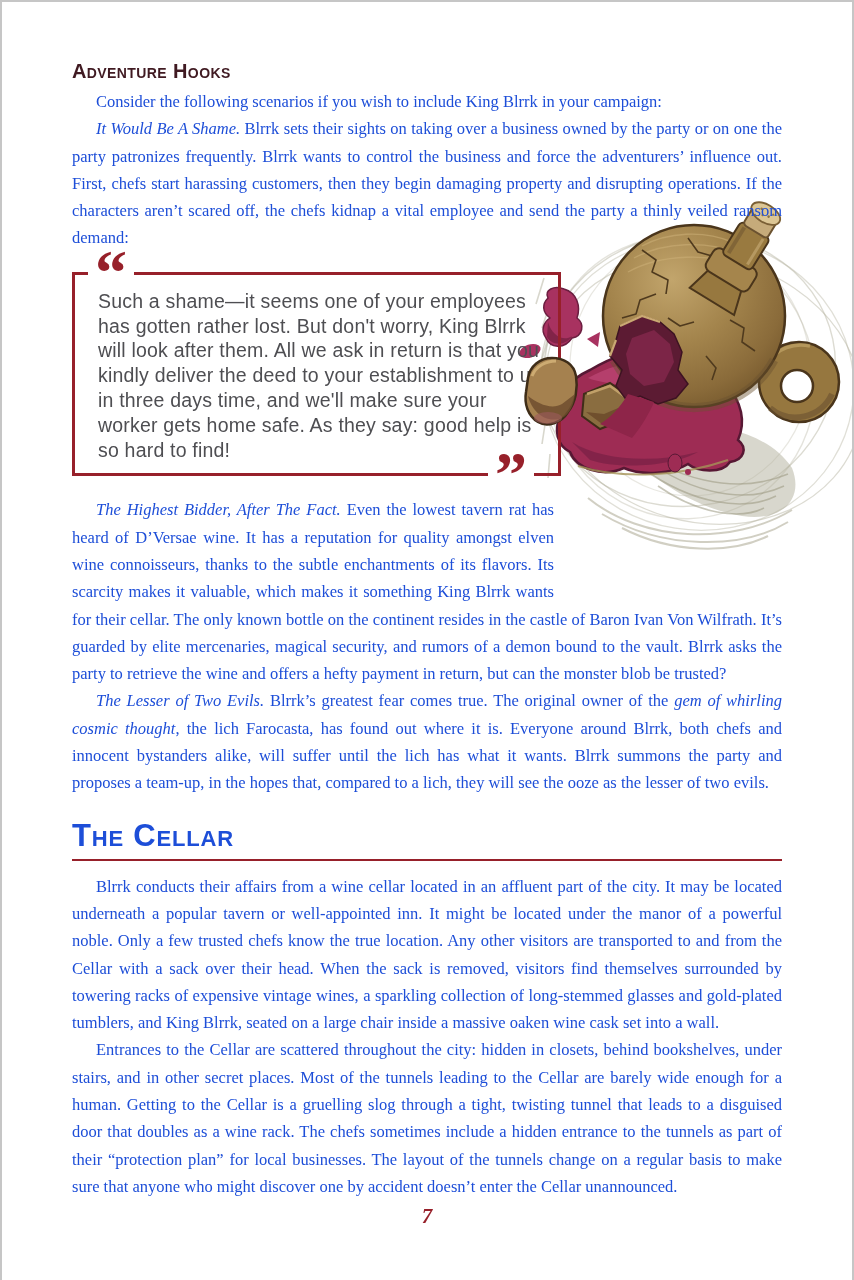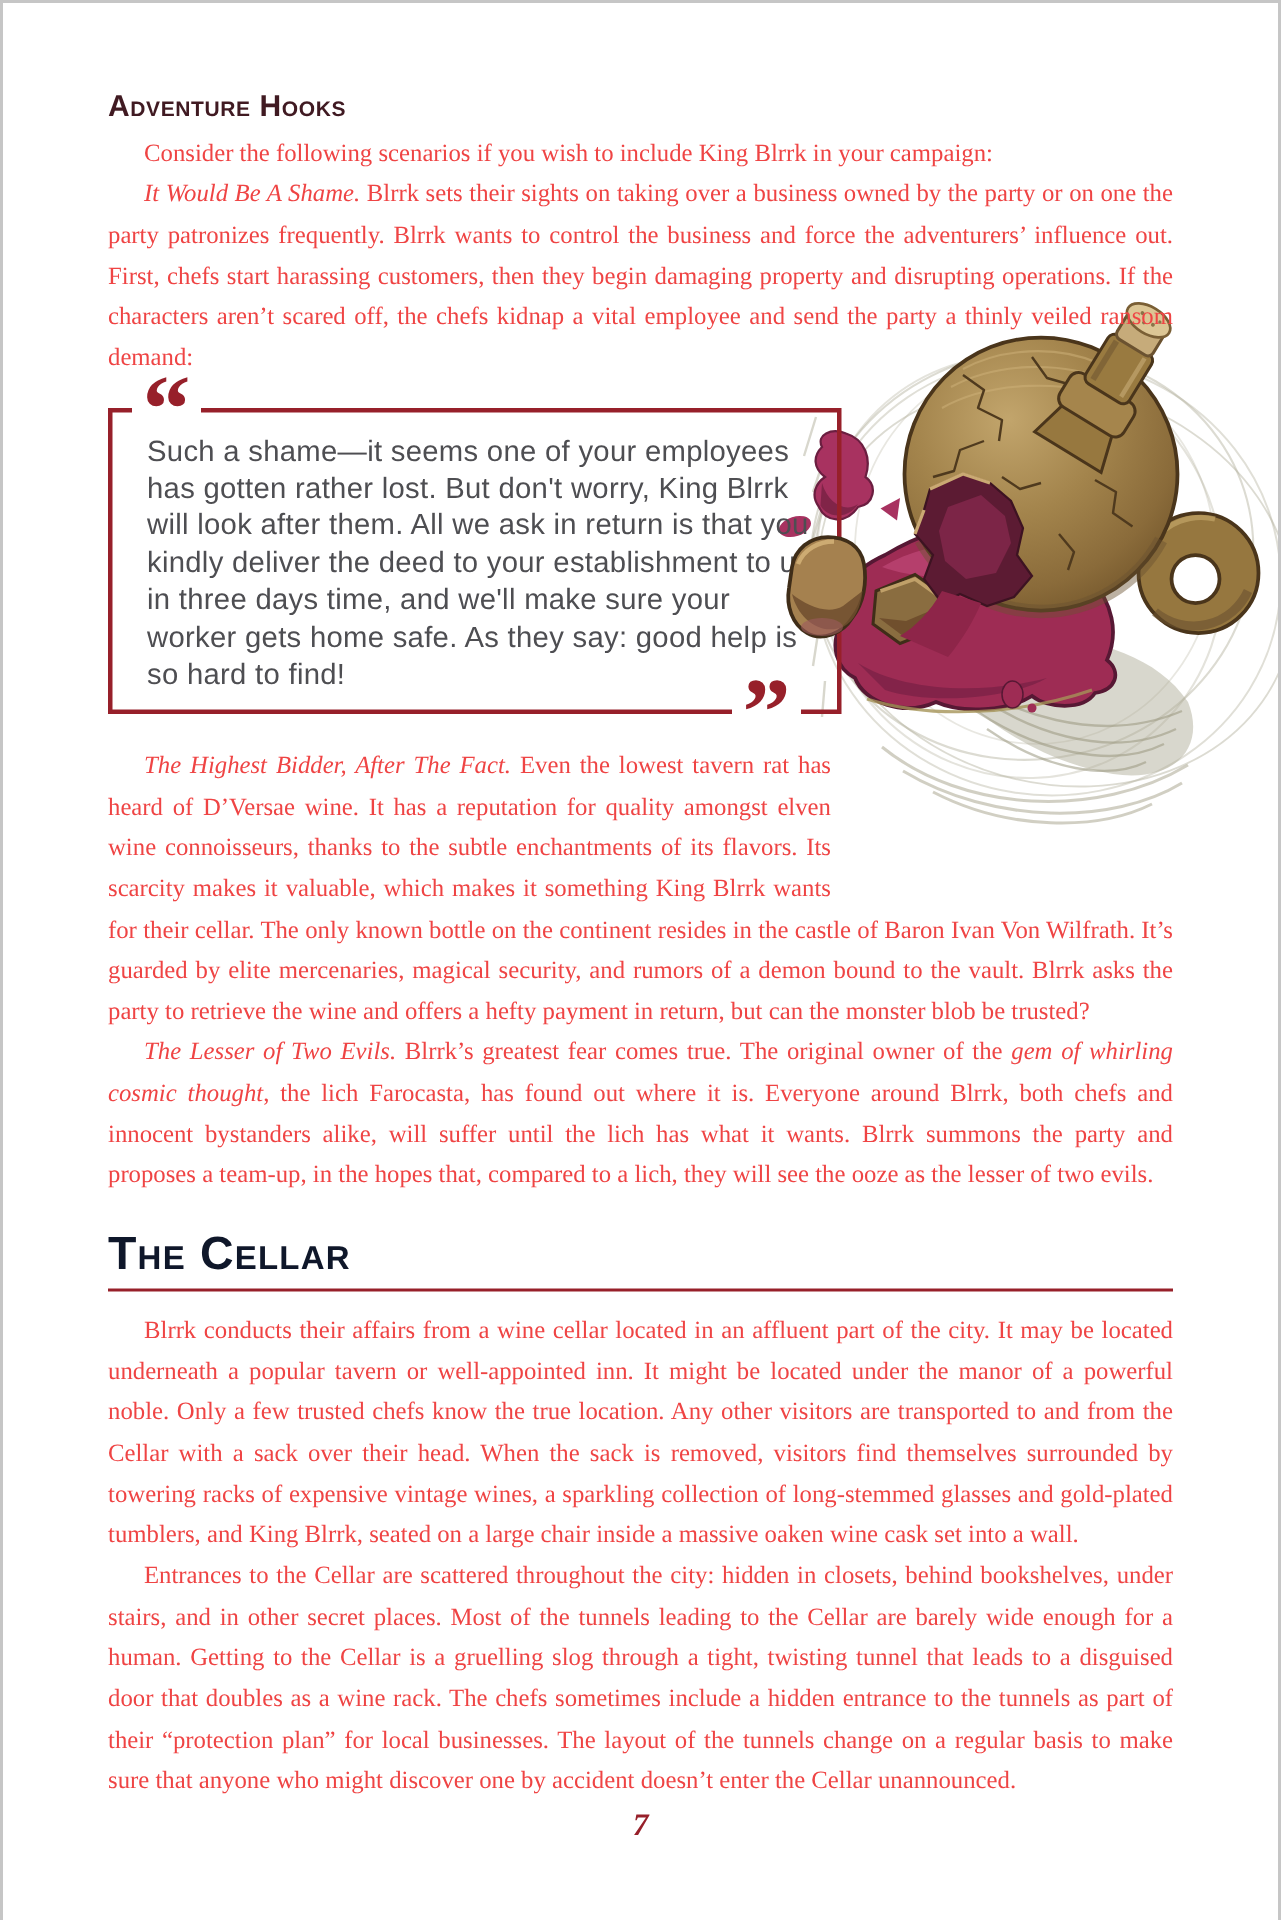--- a/index.html
+++ b/index.html
@@ -23,28 +23,28 @@
     letter-spacing:.4px;
     color:#401a22;
     margin:0 0 5px 0;
   }
   h1.sec{
     font-family:"Liberation Sans",sans-serif;
     font-variant:small-caps;
     font-weight:bold;
     font-size:31px;line-height:33px;
     letter-spacing:.8px;
-    color:#0f172a;
+    color:#1d4ed8;
     border-bottom:2.5px solid #97202a;
     padding:0 0 7px 0;
     margin:22px 0 12px 0;
   }
   .body{
     font-size:16.5px;line-height:27.3px;
-    color:#ef4444;
+    color:#1d4ed8;
     text-align:justify;
     text-indent:24px;
     margin:0;
   }
   .lead{font-weight:normal;font-style:italic;}
   .quote-box{
     box-sizing:border-box;
     position:relative;
     width:489px;
     border:3px solid #97202a;

